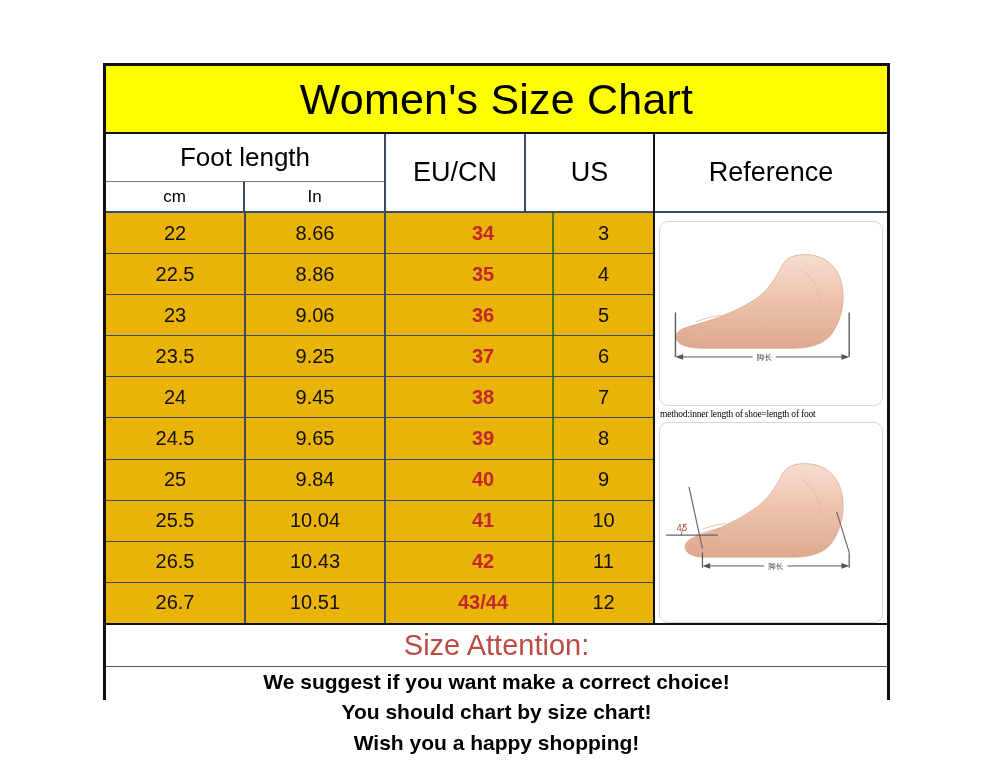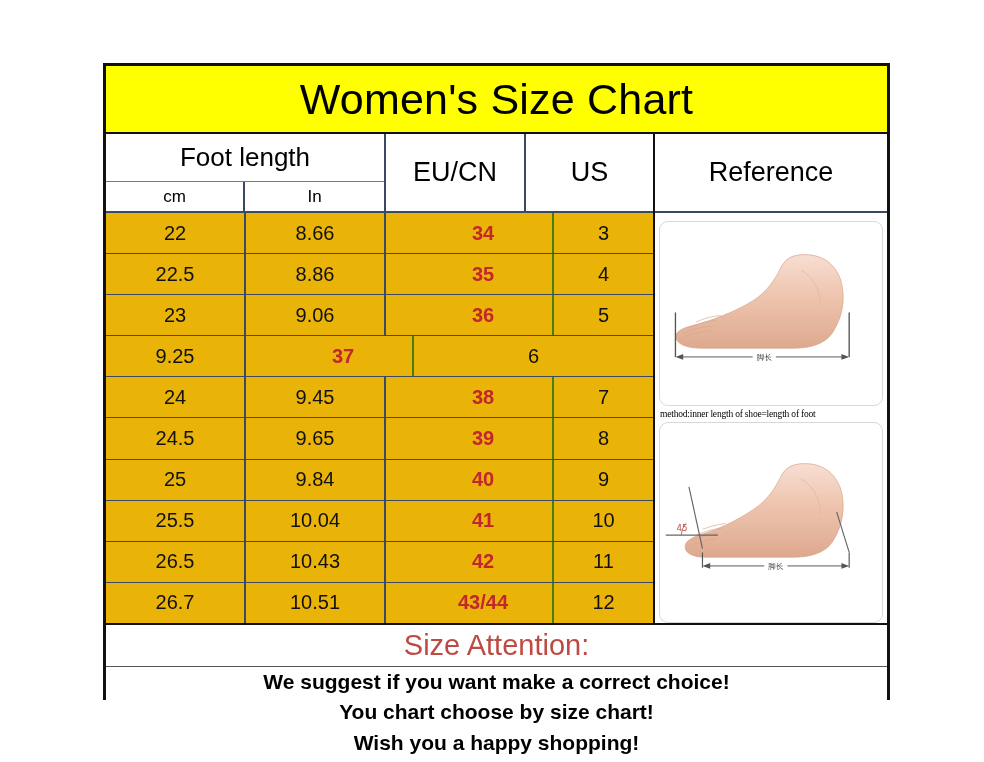--- a/index.html
+++ b/index.html
@@ -228,20 +228,21 @@
               <div class="dcell c-eu">35</div>
               <div class="dcell c-us">4</div>
             </div>
             <div class="drow">
               <div class="dcell c-cm">23</div>
               <div class="dcell c-in">9.06</div>
               <div class="dcell c-eu">36</div>
               <div class="dcell c-us">5</div>
             </div>
             <div class="drow">
+              <div class="dcell c-cm">23.5</div>
               <div class="dcell c-in">9.25</div>
               <div class="dcell c-eu">37</div>
               <div class="dcell c-us">6</div>
             </div>
             <div class="drow">
               <div class="dcell c-cm">24</div>
               <div class="dcell c-in">9.45</div>
               <div class="dcell c-eu">38</div>
               <div class="dcell c-us">7</div>
             </div>
@@ -353,18 +354,18 @@
         </div>
       </div>
     </div>
 
     <div class="attn-row">
       <span class="attn-text">Size Attention:</span>
     </div>
 
     <div class="advice" id="advice-block">
         <div class="advice-line">We suggest if you want make a correct choice!</div>
-        <div class="advice-line">You chart choose by size chart!</div>
+        <div class="advice-line">You should chart by size chart!</div>
         <div class="advice-line">Wish you a happy shopping!</div>
       </div>
 
   </div>
 </div>
 
 </body></html>

